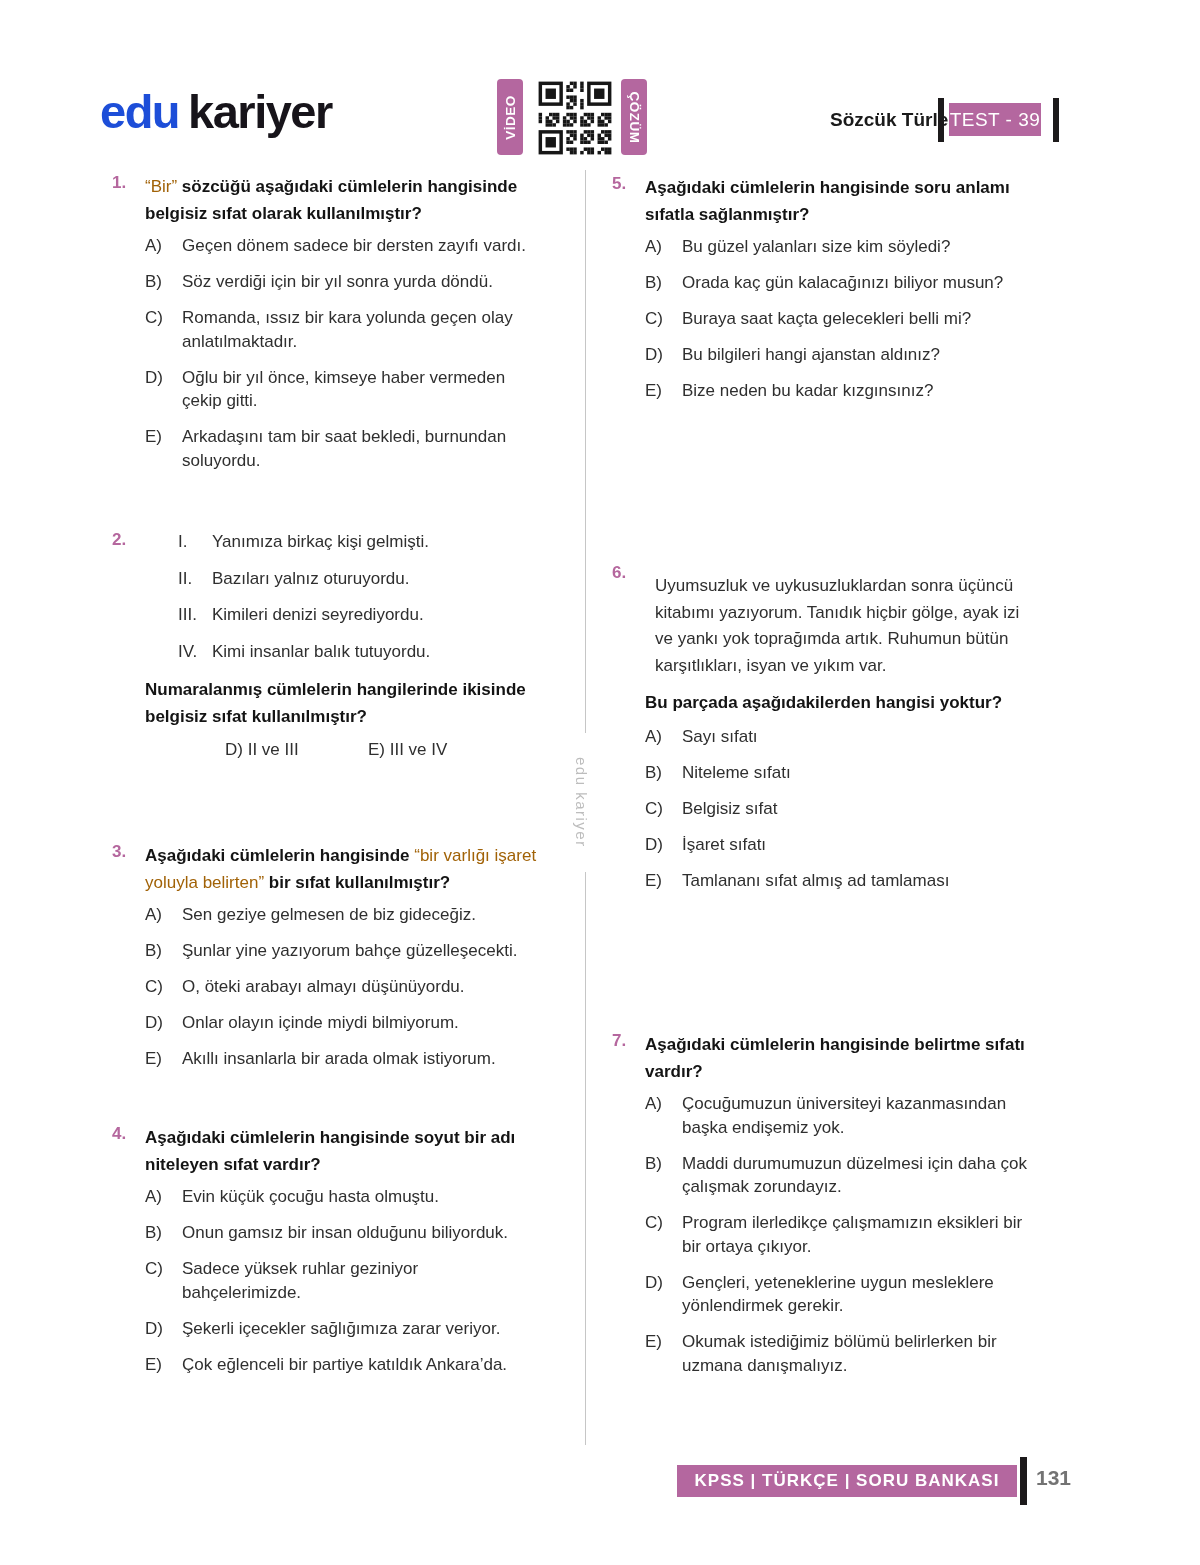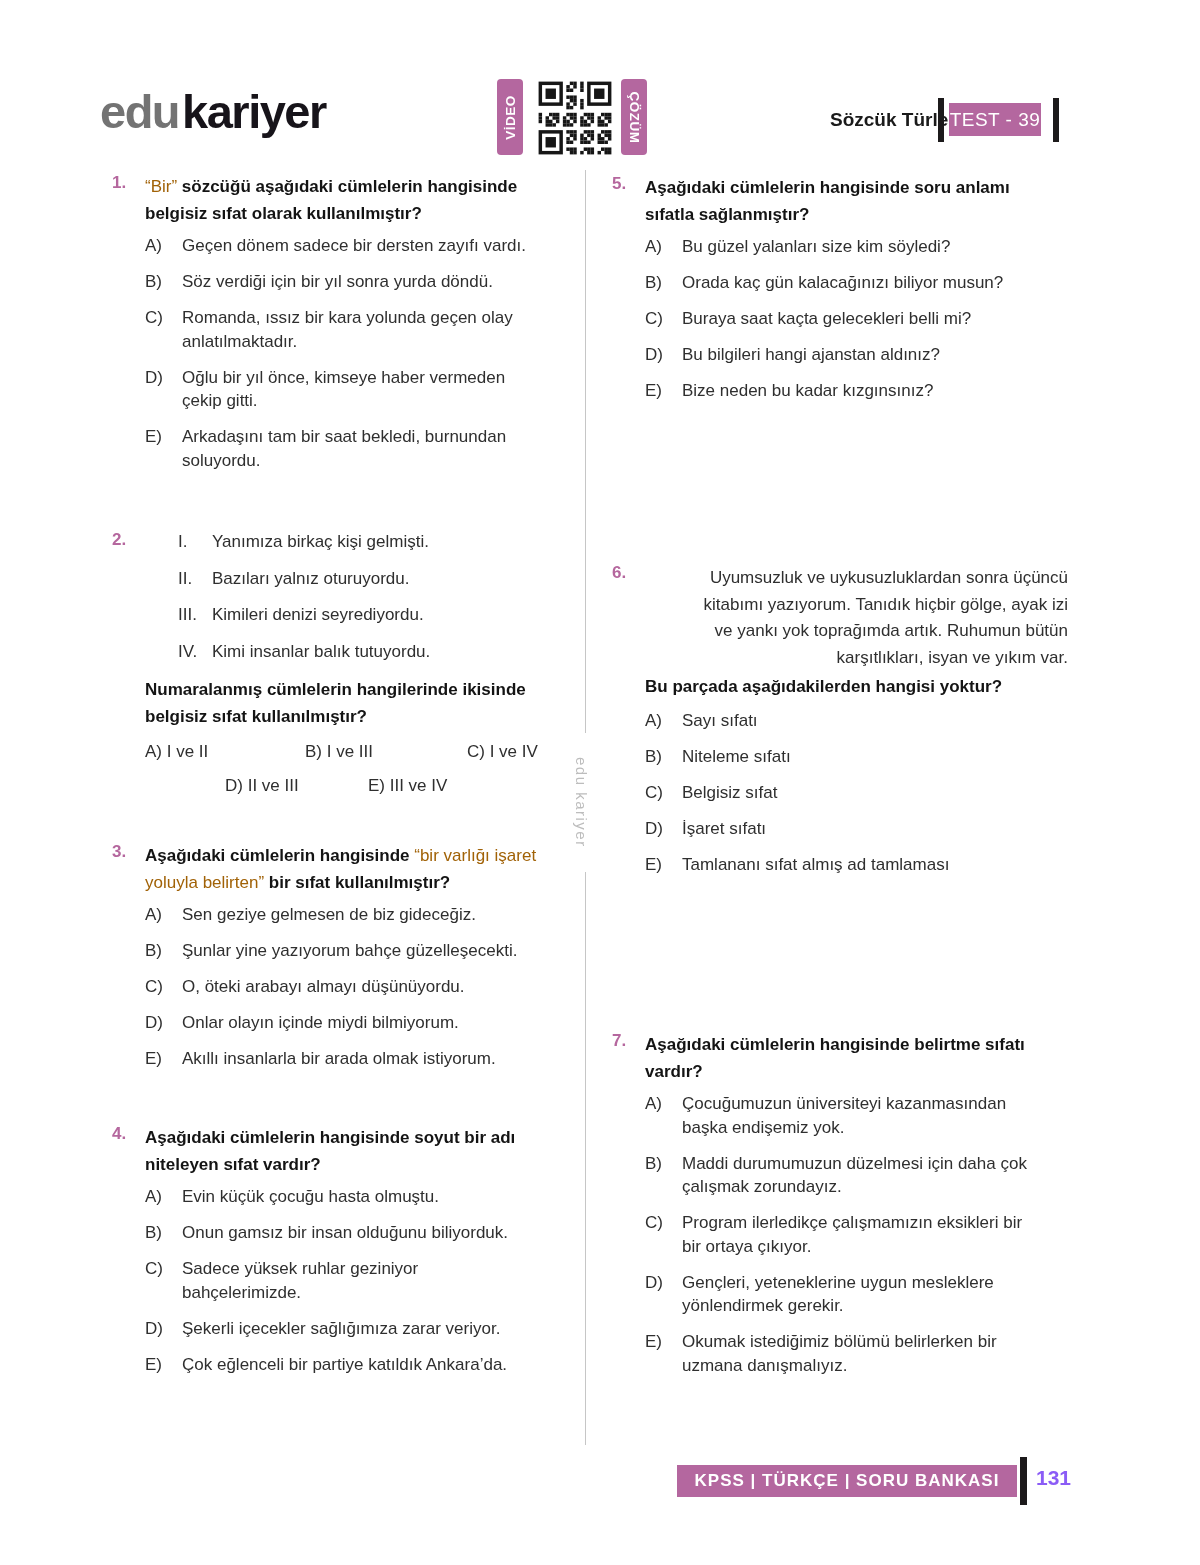--- a/index.html
+++ b/index.html
@@ -2,21 +2,21 @@
 <html><head>
 <meta charset="utf-8">
 <style>
   html,body{margin:0;padding:0;background:#e9e9e9;}
   .page{position:relative;width:1200px;height:1565px;background:#ffffff;
         font-family:"Liberation Sans",sans-serif;color:#2f2f2f;overflow:hidden;margin:0 auto;}
 
   
   .logo{position:absolute;left:100px;top:88px;font-size:47px;font-weight:bold;
         letter-spacing:-1.5px;line-height:1;}
-  .logo .edu{color:#737373;margin-right:3px;text-align:center;}
+  .logo .edu{color:#1d4ed8;margin-right:9px;text-align:center;}
   .logo .kariyer{color:#17141a;}
 
   .tab{position:absolute;width:26px;height:76px;background:#b4679f;border-radius:4px;
        display:flex;align-items:center;justify-content:center;}
   .tab span{transform:rotate(-90deg);color:#fff;font-weight:bold;font-size:13.5px;
             letter-spacing:.5px;white-space:nowrap;}
   .tab.cozum span{transform:rotate(90deg);}
   #qr{position:absolute;left:536px;top:79px;}
 
   .section-title{position:absolute;left:830px;top:109px;font-size:19px;font-weight:bold;color:#1a1a1a;}
@@ -36,30 +36,30 @@
   .stem{margin:0;font-weight:bold;color:#141414;line-height:27px;white-space:pre-line;}
   .stem .reg{font-weight:normal;color:#a16207;}
   .stem .ul{text-align:center;}
   .opts{margin-top:7px;}
   .opt{display:flex;line-height:23.5px;margin-bottom:12.5px;}
   .letter{flex:0 0 37px;}
   .otext{flex:1;white-space:pre-line;}
   .items{margin:0 0 6px 0;}
   .item{display:flex;line-height:23.5px;margin-bottom:13px;padding-left:33px;}
   .rn{flex:0 0 34px;}
-  .passage{margin:2px;line-height:26.5px;white-space:pre-line;text-align:right;}
+  .passage{margin:10px;line-height:26.5px;white-space:pre-line;}
   .inline-row{position:relative;height:24px;margin-top:12px;}
   .inline-row span{position:absolute;top:0;white-space:nowrap;}
 
   
   .footer-bar{position:absolute;left:677px;top:1465px;width:340px;height:32px;background:#b4679f;
               display:flex;align-items:center;justify-content:center;}
   .footer-bar span{color:#fff;font-weight:bold;font-size:17px;letter-spacing:1px;}
   .footer-vbar{position:absolute;left:1020px;top:1457px;width:7px;height:48px;background:#1c1a1b;}
-  .page-number{position:absolute;left:1036px;top:1466px;font-size:21px;font-weight:bold;color:#8b5cf6;}
+  .page-number{position:absolute;left:1036px;top:1466px;font-size:21px;font-weight:bold;color:#737373;}
 </style>
 </head>
 <body>
 
 <div class="page">
 
   <div class="logo">
     <span class="edu">edu</span><span class="kariyer">kariyer</span>
   </div>
 
@@ -259,25 +259,20 @@
           <span class="rn">III.</span>
           <span>Kimileri denizi seyrediyordu.</span>
         </div>
       <div class="item">
           <span class="rn">IV.</span>
           <span>Kimi insanlar balık tutuyordu.</span>
         </div>
     </div>
     <p class="stem"><span>Numaralanmış cümlelerin hangilerinde ikisinde
 belgisiz sıfat kullanılmıştır?</span></p>
-    <div class="inline-row">
-      <span style="left:0;">A) I ve II</span>
-      <span style="left:160px;">B) I ve III</span>
-      <span style="left:322px;">C) I ve IV</span>
-    </div>
     <div class="inline-row" style="margin-top:10px;">
       <span style="left:80px;">D) II ve III</span>
       <span style="left:223px;">E) III ve IV</span>
     </div>
   </section>
 
   <section class="q" style="left:145px;top:842px;">
     <span class="q-num">3.</span>
     <p class="stem"><span>Aşağıdaki cümlelerin hangisinde </span><span class="reg">“bir varlığı işaret
 yoluyla belirten” </span><span>bir sıfat kullanılmıştır?</span></p>

